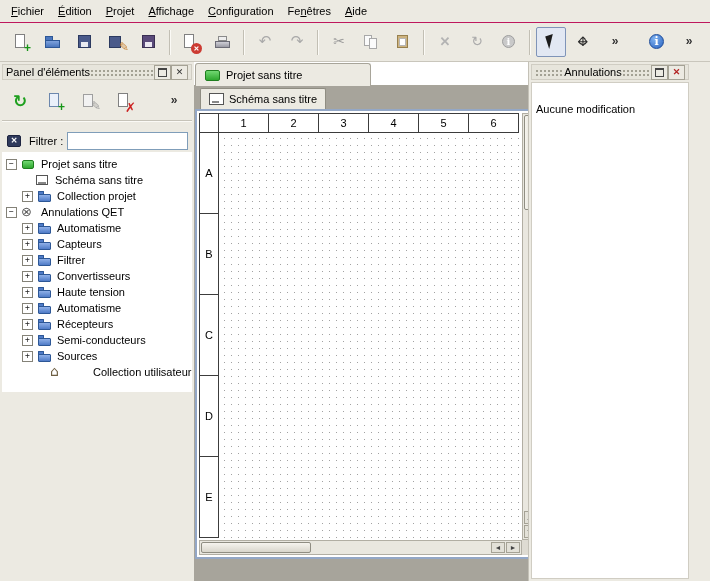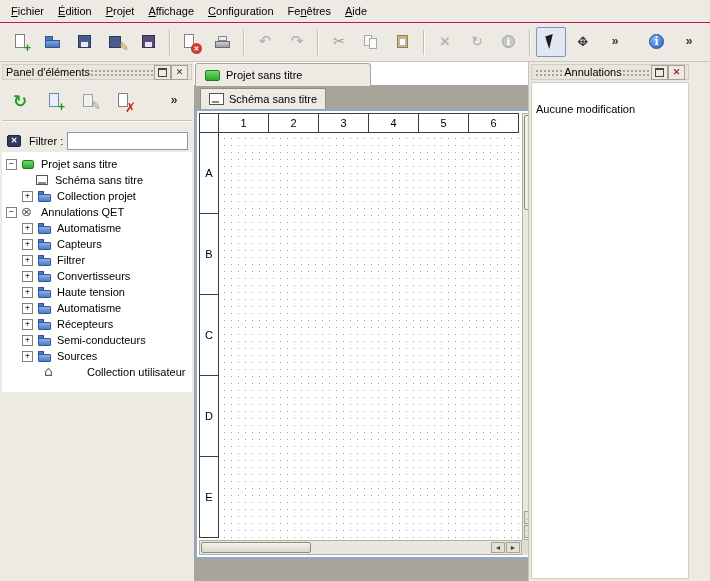--- a/index.html
+++ b/index.html
@@ -329,21 +329,21 @@
         <div class="tree-row" style="padding-left: 20px;">
           <div class="exp">+</div>
           <span class="ti ti-folder-icon"></span>
           <span class="tree-label">Semi-conducteurs</span>
         </div>
         <div class="tree-row" style="padding-left: 20px;">
           <div class="exp">+</div>
           <span class="ti ti-folder-icon"></span>
           <span class="tree-label">Sources</span>
         </div>
-        <div class="tree-row" style="padding-left: 4px; gap: 28px;">
+        <div class="tree-row" style="padding-left: 10px; gap: 28px;">
           <div class="exp-spacer"></div>
           <span class="ti ti-home-icon"></span>
           <span class="tree-label">Collection utilisateur</span>
         </div>
       </div>
   </div>
 
   <div class="center">
     <div class="project-tabbar">
       <div class="project-tab">

